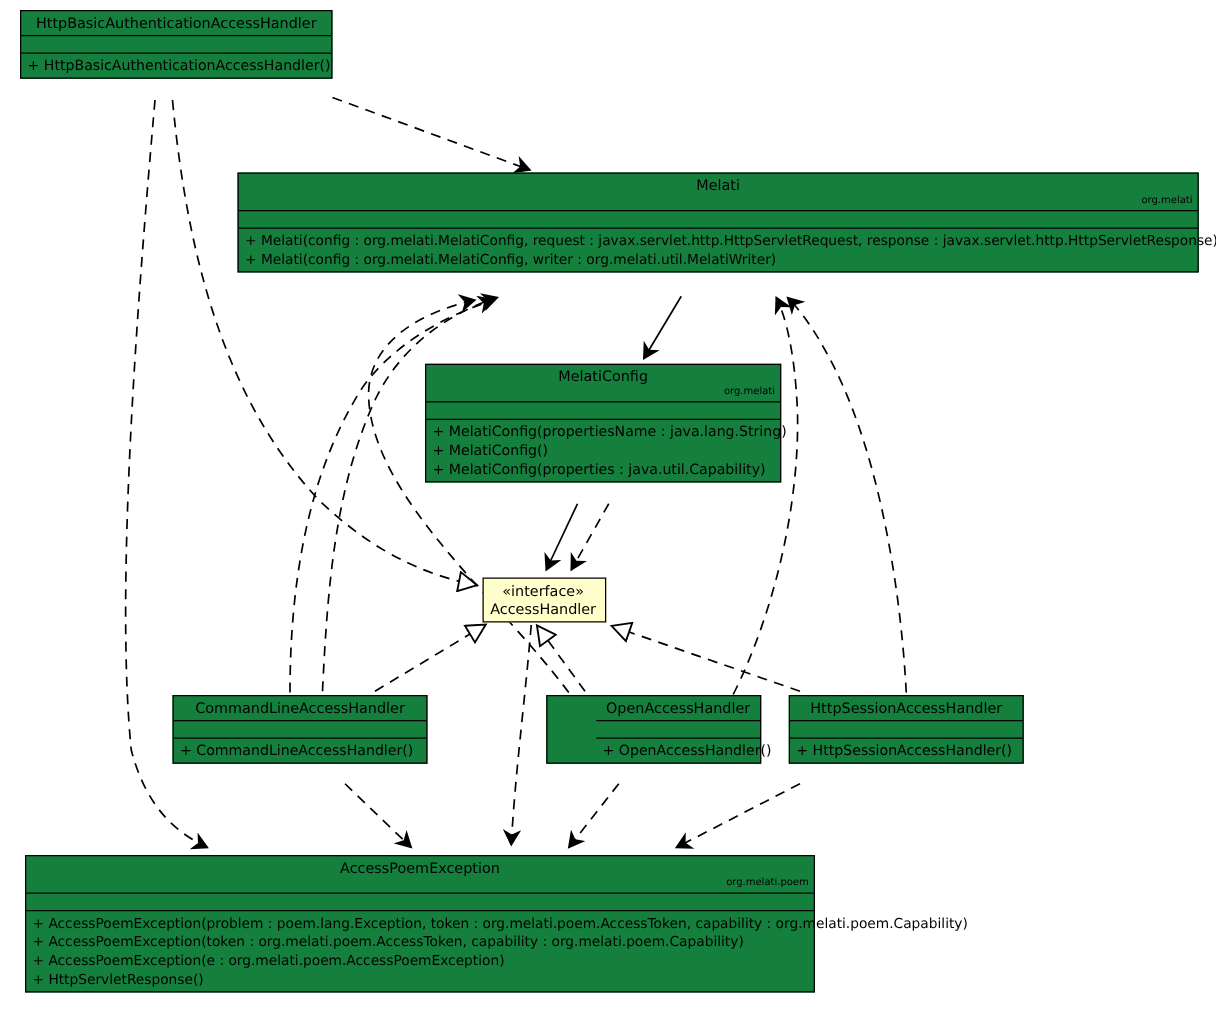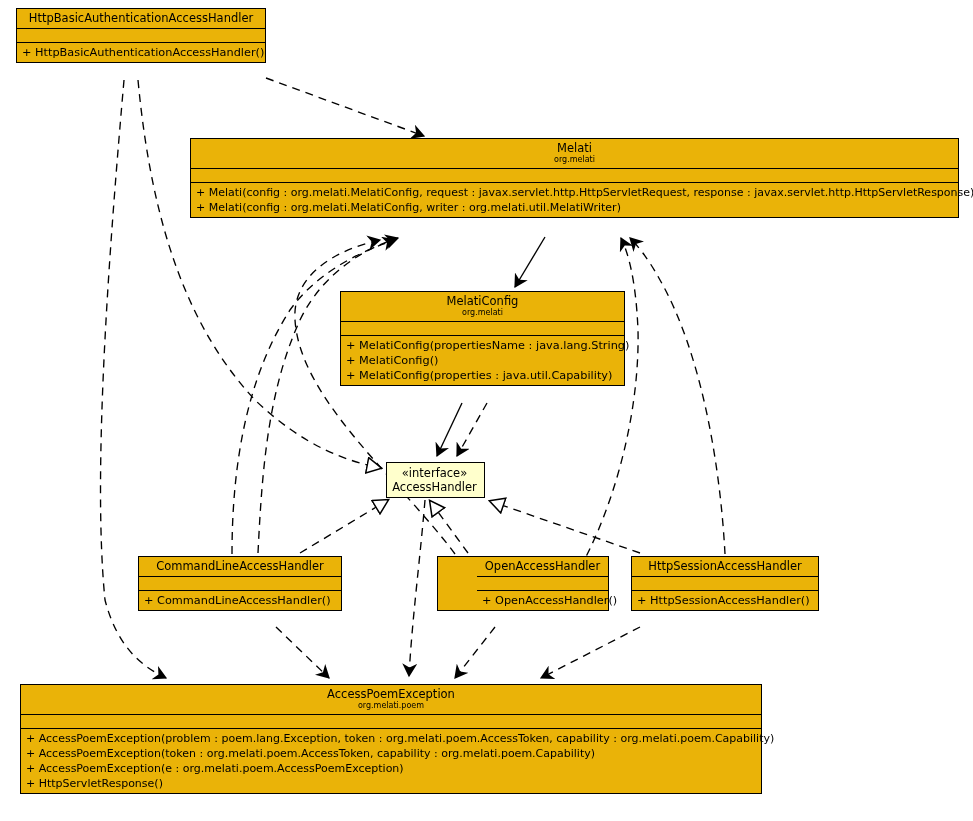--- a/index.html
+++ b/index.html
@@ -18,21 +18,21 @@
     position:absolute;
     left:0; top:0;
     width:973px;
     height:821px;
     pointer-events:none;
   }
   .uml-class{
     position:absolute;
     box-sizing:border-box;
     border:1px solid #000000;
-    background:#eab308;
+    background:#15803d;
     z-index:5;
   }
   .uml-class.iface{
     background:#ffffcc;
   }
   .cls-header{
     box-sizing:border-box;
     padding:2px 4px 3px 4px;
     text-align:center;
     border-bottom:1px solid #000000;
@@ -43,20 +43,21 @@
     line-height:14px;
     color:#000000;
     white-space:nowrap;
   }
   .cls-pkg{
     display:block;
     font-size:8px;
     line-height:10px;
     color:#000000;
     white-space:nowrap;
+    text-align:right;
   }
   .cls-stereotype{
     display:block;
     font-size:11.5px;
     line-height:14px;
     color:#000000;
     white-space:nowrap;
   }
   .cls-attrs{
     box-sizing:border-box;
@@ -81,21 +82,21 @@
     padding:3px 6px 4px 4px;
   }
   
   #n-httpbasic{ left:16px;  top:8px;   width:250px; }
   #n-melati{   left:190px; top:138px; width:769px; }
   #n-melaticonfig{ left:340px; top:291px; width:285px; }
   #n-accesshandler{ left:386px; top:462px; width:99px; height:36px; }
   #n-commandline{ left:138px; top:556px; width:204px; }
   #n-openaccess{ left:437px; top:556px; width:172px;padding-left:39px; }
   #n-httpsession{ left:631px; top:556px; width:188px; }
-  #n-accesspoem{ left:20px;  top:684px; width:742px; }
+  #n-accesspoem{ left:20px;  top:684px; width:632px; }
   #n-melati .cls-ops .op,
   #n-accesspoem .cls-ops .op{ font-size:11px; line-height:15px; }
   #n-accesspoem .cls-name{ font-size:11.5px; }
 </style>
 </head>
 <body>
 
 <div id="stage">
 
   <svg id="edges" viewBox="0 0 973 821" xmlns="http://www.w3.org/2000/svg">

